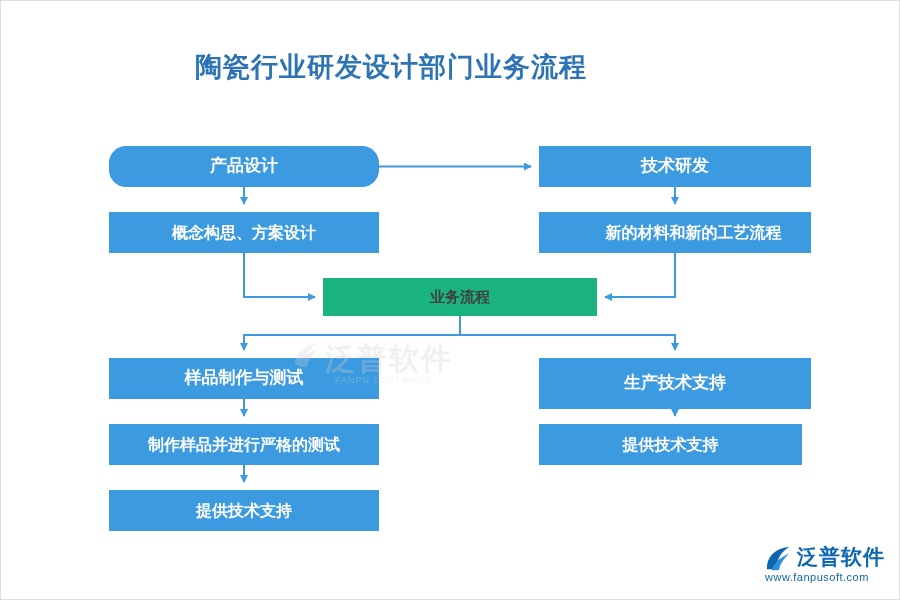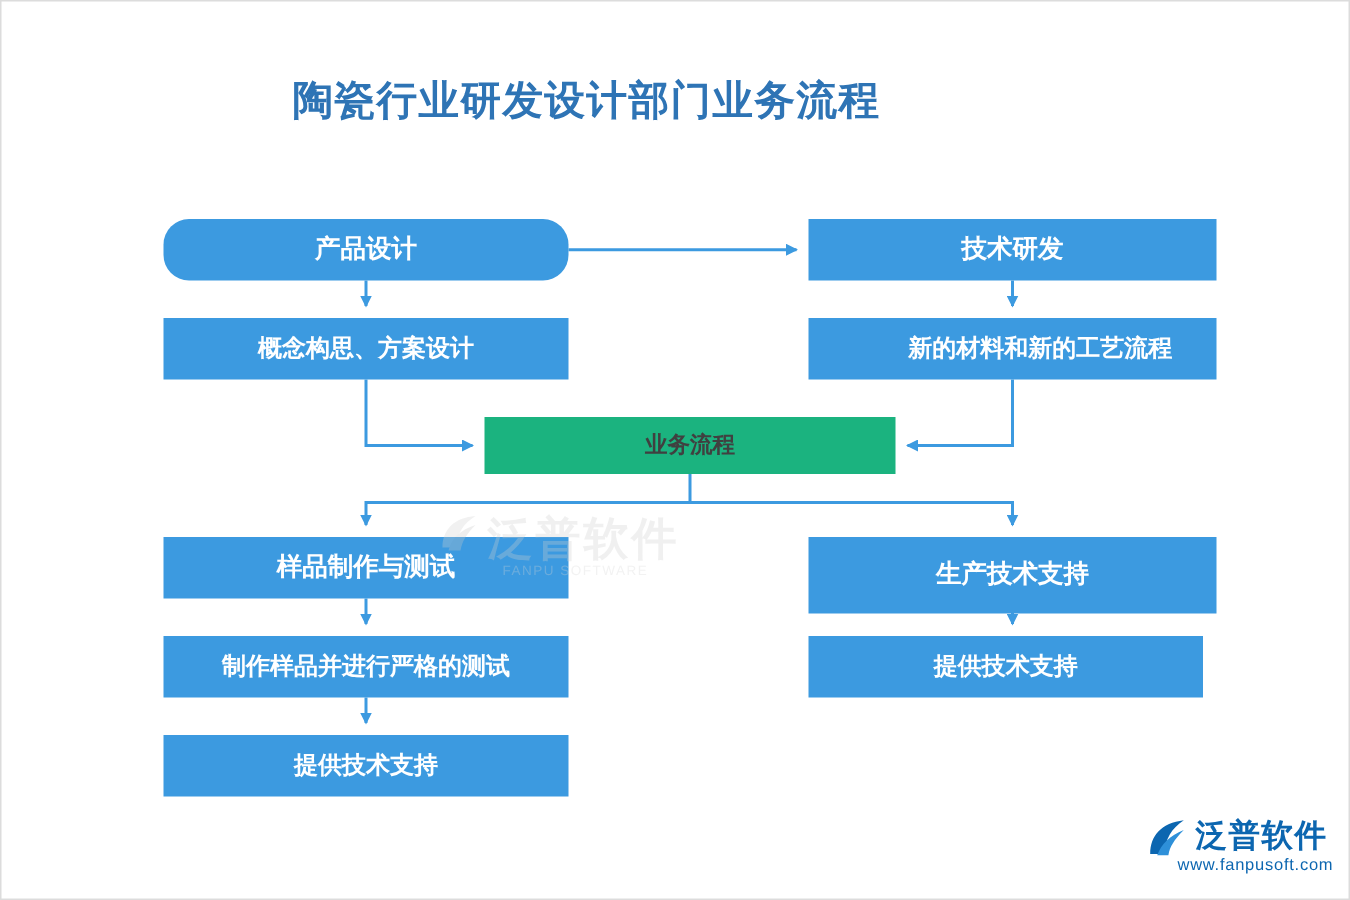--- a/index.html
+++ b/index.html
@@ -130,21 +130,20 @@
     letter-spacing: 1px;
   }
   #logo .logo-url {
     position: absolute;
     left: 2px;
     top: 28px;
     font-size: 11px;
     color: #0C66B0;
     letter-spacing: 0.5px;
     white-space: nowrap;
-    margin-left: 20px;
   }
 </style>
 </head>
 <body>
 
 <div id="stage">
 
   <div id="title">陶瓷行业研发设计部门业务流程</div>
 
   <svg id="arrows" viewBox="0 0 900 600">

